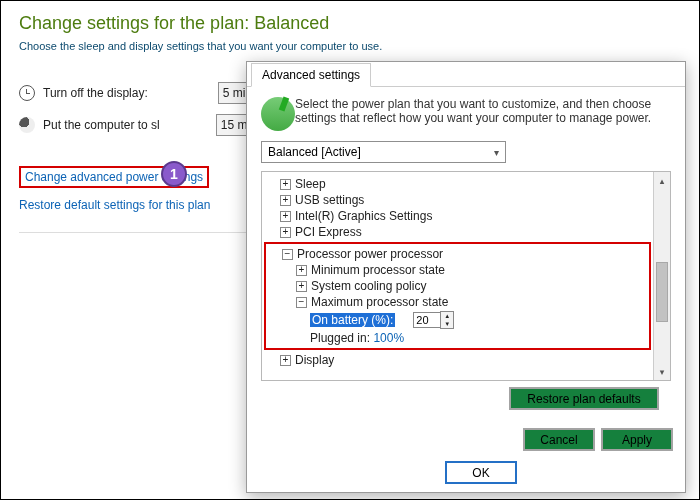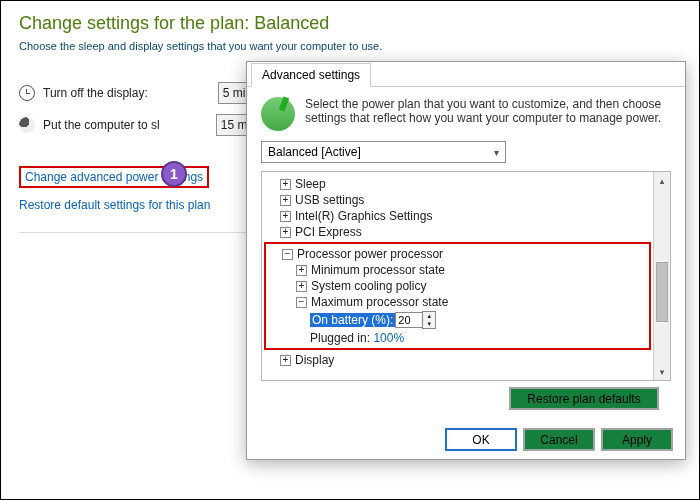--- a/index.html
+++ b/index.html
@@ -29,21 +29,21 @@
 .dlg-title .t-icon { width:16px; height:16px; background:#6a6; border-radius:2px; margin-right:6px; position:relative; }
 .dlg-title .t-icon::after{content:""; position:absolute; left:4px; top:6px; width:6px; height:6px; border:1px solid #fff; border-radius:50%;}
 .dlg-title .sp { flex:1; }
 .dlg-title .help { font-size:13px; margin:0 10px; }
 .dlg-title .close { font-size:14px; padding:0 4px; }
 
 .tab-strip { border-bottom:1px solid #ccc; padding: 0 4px; display:flex; }
 .tab { border:1px solid #ccc; border-bottom:1px solid #fff; padding:4px 10px; font-size:12px; background:#fff; position:relative; top:1px; }
 
 .dlg-body { padding:10px 14px; }
-.intro { display:flex; gap:10px; font-size:12px; color:#333; margin-bottom:10px; }
+.intro { display:flex; font-size:12px; color:#333; margin-bottom:10px; }
 .intro .battery-icon { width:34px; height:34px; flex:0 0 34px; position:relative; }
 .intro .battery-icon::before{content:""; position:absolute; inset:0; border-radius:50%; background:linear-gradient(#7c7, #4a4); }
 .intro .battery-icon::after{content:""; position:absolute; left:20px; top:0; width:6px; height:14px; background:#2a2; transform:rotate(20deg);}
 
 .plan-select { width:245px; height:22px; border:1px solid #8f8f8f; font-size:12px; padding:2px 6px; display:flex; justify-content:space-between; align-items:center; background:#fff; }
 .plan-select .chev { font-size:10px; color:#555; }
 
 .tree-wrap { border:1px solid #b8b8b8; margin-top:8px; height:210px; position:relative; display:flex; }
 .tree { flex:1; overflow:hidden; padding:4px 2px; font-size:12px; color:#222; }
 .scrollbar { width:17px; background:#f0f0f0; border-left:1px solid #ccc; position:relative; }
@@ -51,29 +51,29 @@
 .scrollbar .arr { position:absolute; left:0; right:0; height:17px; display:flex; align-items:center; justify-content:center; font-size:9px; color:#555; }
 .scrollbar .arr.up{top:0;} .scrollbar .arr.dn{bottom:0;}
 
 .node { display:flex; align-items:center; padding:1px 2px; }
 .exp { width:11px; height:11px; border:1px solid #888; margin-right:4px; display:flex; align-items:center; justify-content:center; font-size:10px; line-height:1; background:#fff; }
 .ind { display:inline-block; }
 .ind.i1{width:14px;} .ind.i2{width:28px;} .ind.i3{width:42px;}
 
 .red-section { border:2px solid #d40000; padding:2px 0; margin:2px 0; }
 .sel { background:#1e6fd6; color:#fff; padding:0 2px; }
-.valedit { display:inline-flex; align-items:center; margin-left:0; }
+.valedit { display:inline-flex; align-items:center; margin-left:18px; }
 .valedit input { width:28px; height:16px; font-size:11px; border:1px solid #888; padding:0 2px; }
 .spin { display:flex; flex-direction:column; border:1px solid #888; margin-left:-1px; }
 .spin div { width:12px; height:8px; font-size:7px; display:flex; align-items:center; justify-content:center; background:#f3f3f3; }
 .vallink { color:#0c63b5; }
 
 .btn-row { display:flex; justify-content:flex-end; padding:8px 12px; gap:6px; }
 .btn { min-width:72px; height:23px; font-size:12px; background:#15803d; border:2px solid #a3a3a3; display:flex; align-items:center; justify-content:center; }
-.btn.primary { border:2px solid #2470c6; background:#fff; }
+.btn.primary { border:2px solid #2470c6; background:#fff;margin-top:33px; }
 .restore-row { display:flex; justify-content:flex-end; padding:6px 12px 0; }
 .restore-row .btn { min-width:150px; }
 
 hr.rule { border:none; border-top:1px solid #ddd; margin:20px 0 0; }
 </style>
 </head>
 <body>
 
 <div class="bg-panel">
   <h1 class="bg-title">Change settings for the plan: Balanced</h1>

